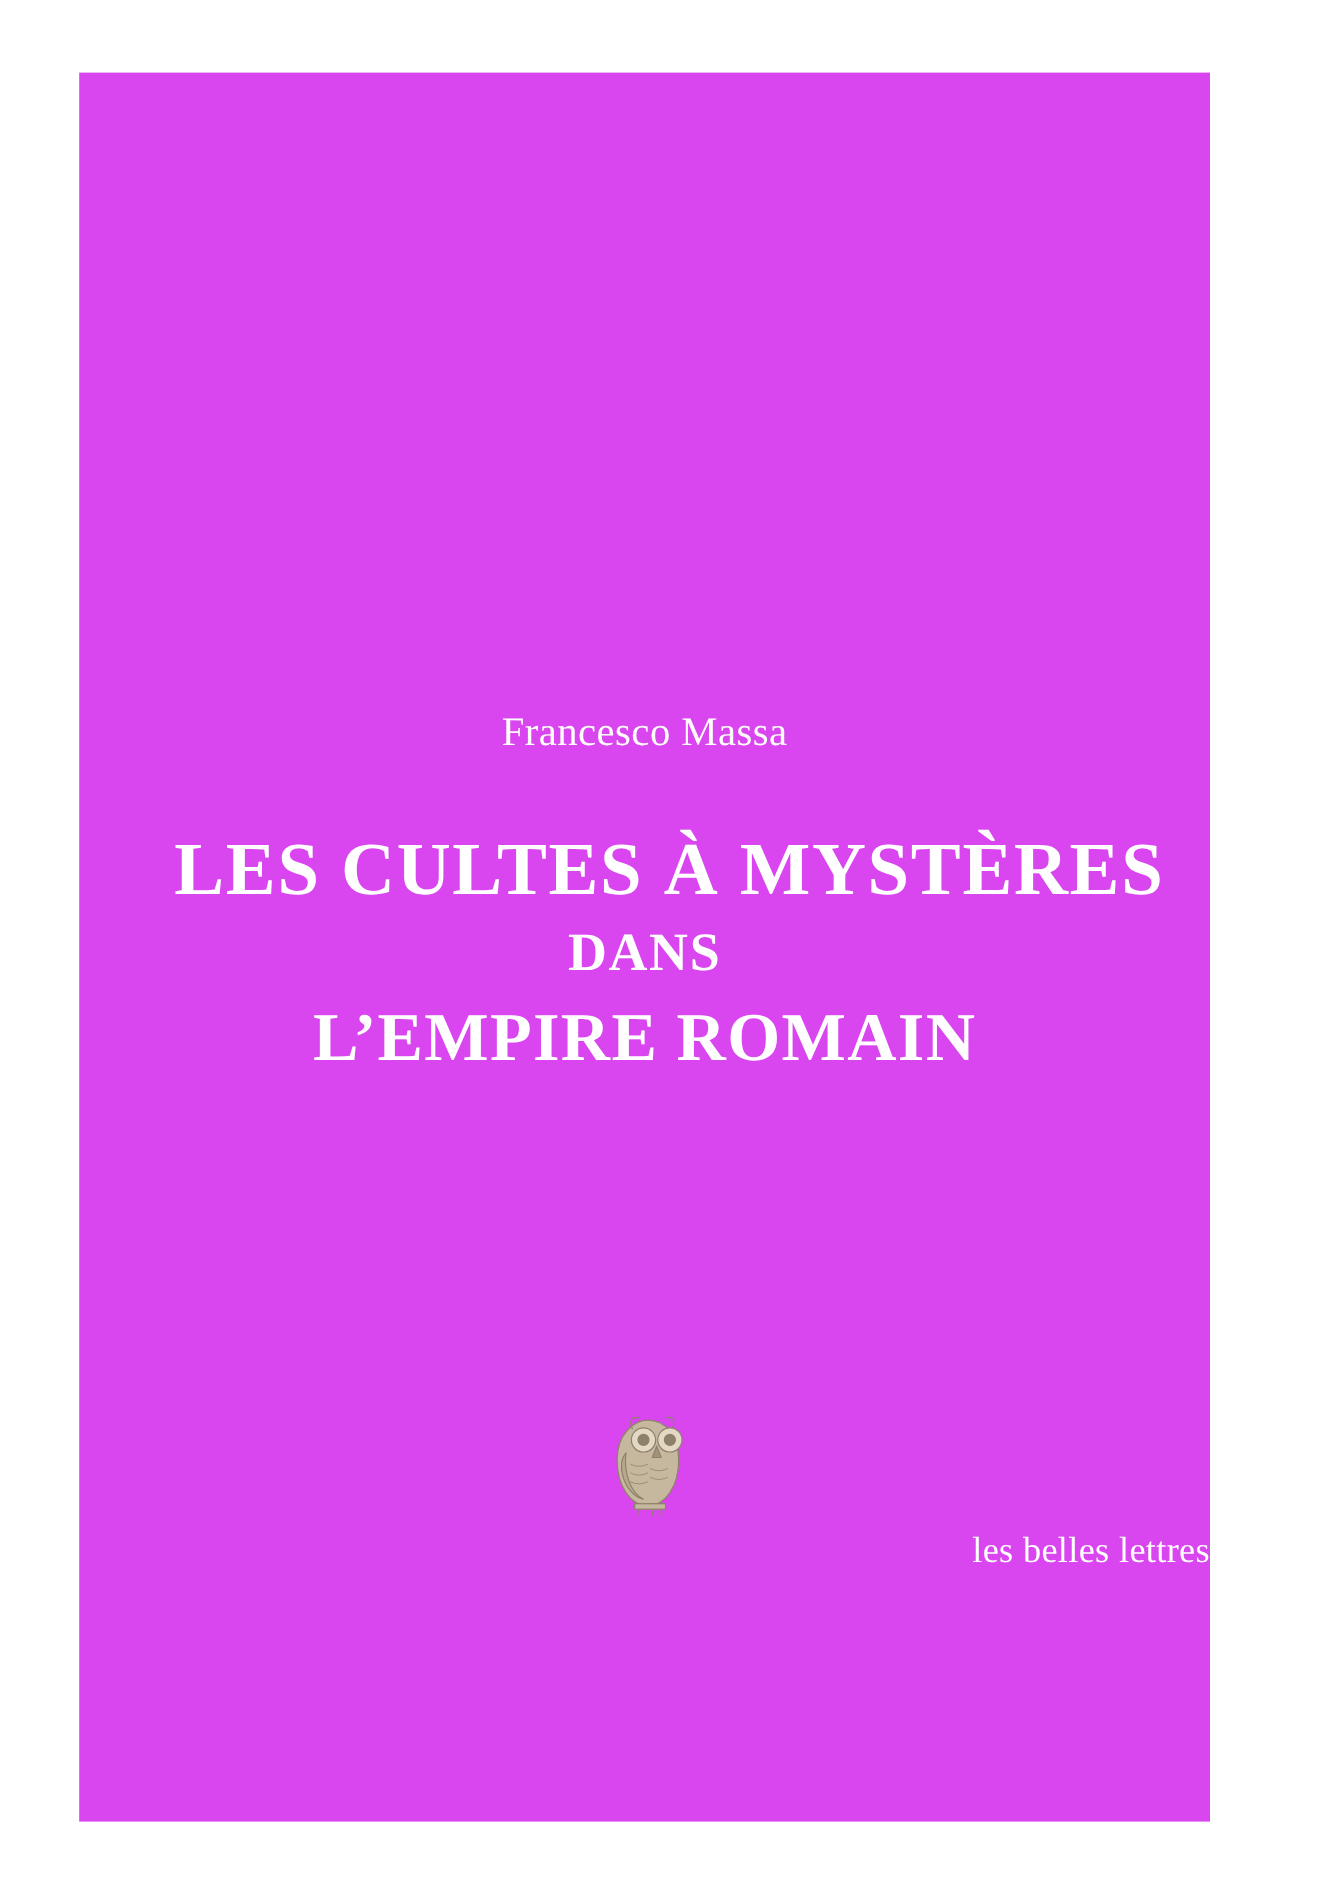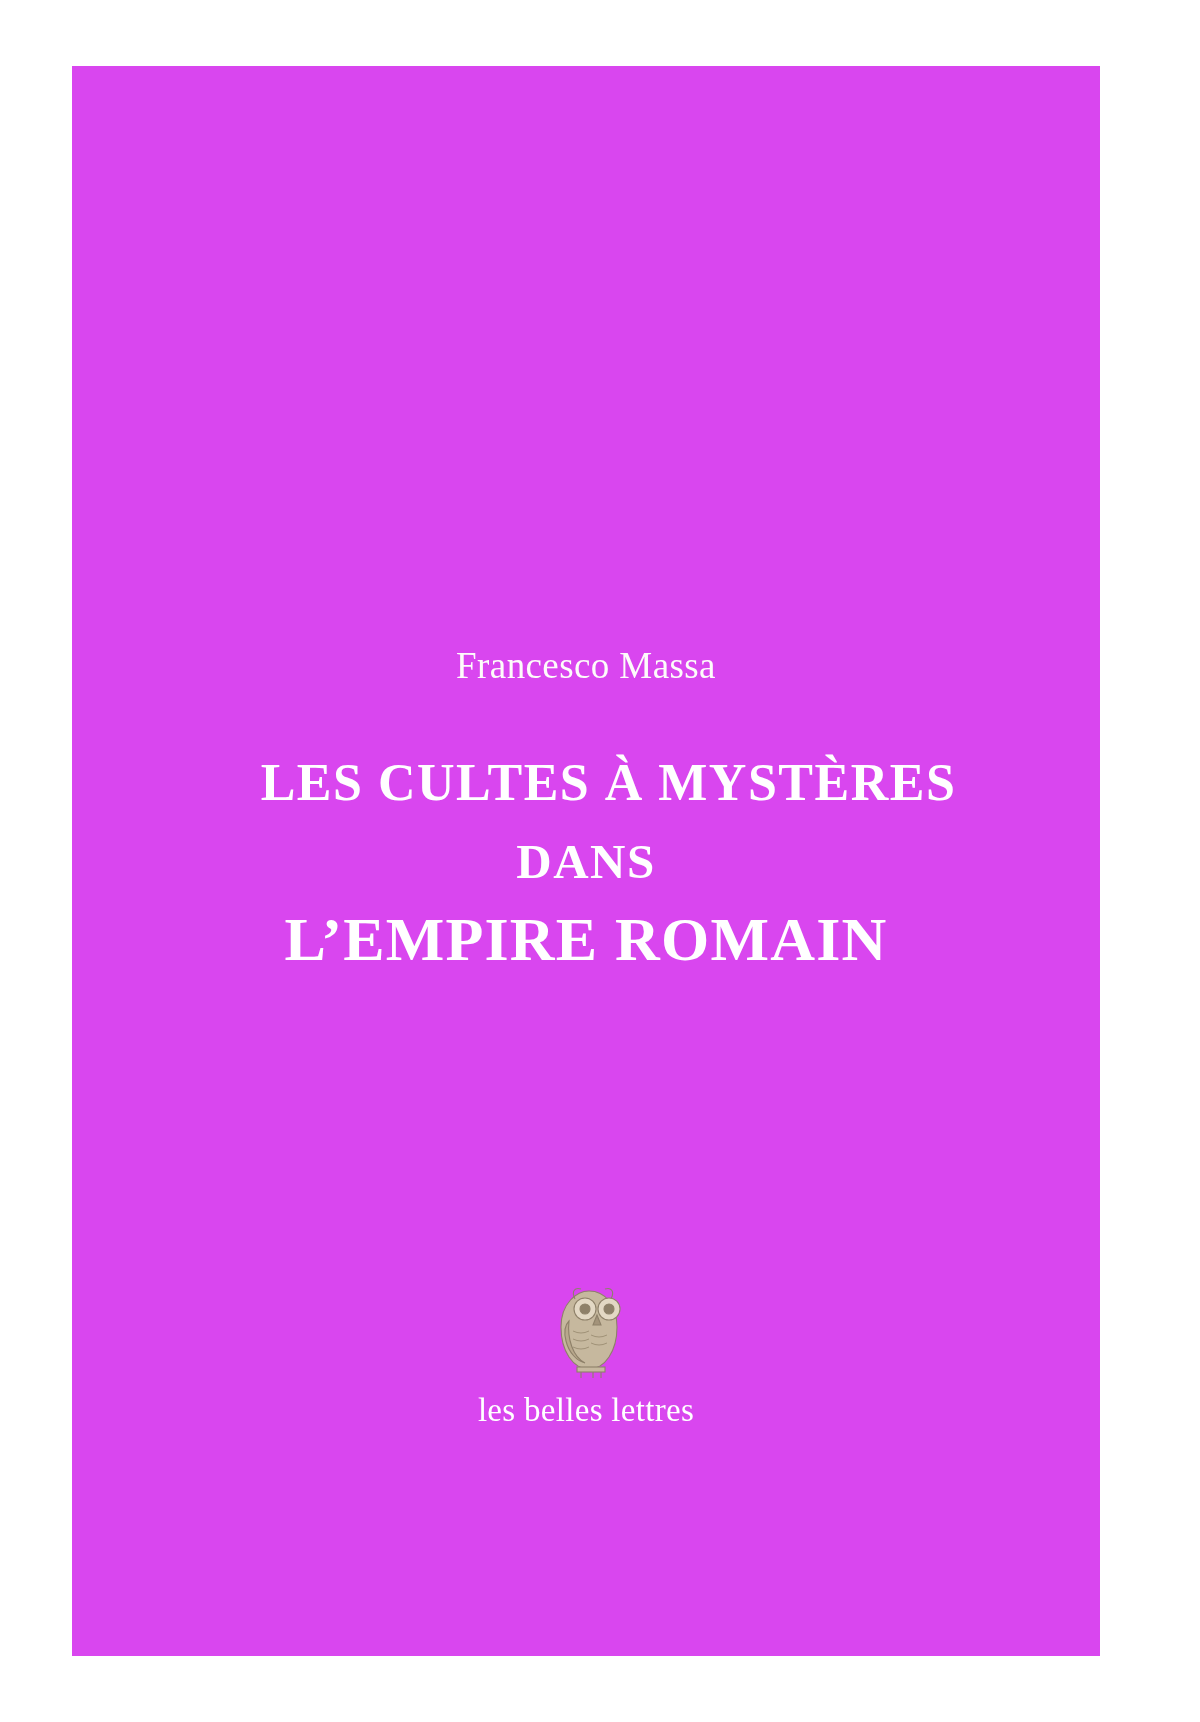--- a/index.html
+++ b/index.html
@@ -50,33 +50,33 @@
     position: absolute;
     top: 690px;
     left: 0;
     width: 100%;
     text-align: center;
     color: #ffffff;
   }
   .title-line1 {
     font-family: "Liberation Serif", serif;
     font-weight: bold;
-    font-size: 52px;
+    font-size: 68px;
     letter-spacing: 1.5px;
     line-height: 1.02;
     white-space: nowrap;
     margin-left: 45px;
   }
   .title-line2 {
     font-family: "Liberation Serif", serif;
     font-weight: bold;
     font-size: 49px;
     letter-spacing: 1.5px;
     line-height: 1.35;
-    margin-top: 20px;
+    margin-top: 8px;
   }
   .title-line3 {
     font-family: Liberation Serif, serif;
     font-weight: bold;
     font-size: 62px;
     letter-spacing: 1.2px;
     line-height: 1.1;
     margin-top: 10px;
   }
   .subtitle {
@@ -98,21 +98,21 @@
     text-align: center;
   }
   .owl-wrap svg {
     display: inline-block;
   }
   .publisher {
     position: absolute;
     top: 1326px;
     left: 0;
     width: 100%;
-    text-align: center;
+    text-align: right;
     color: #ffffff;
     font-size: 33px;
     font-family: "Liberation Serif", serif;
     letter-spacing: 0.3px;
   }
 </style>
 </head>
 <body>
 
 <div class="page">

